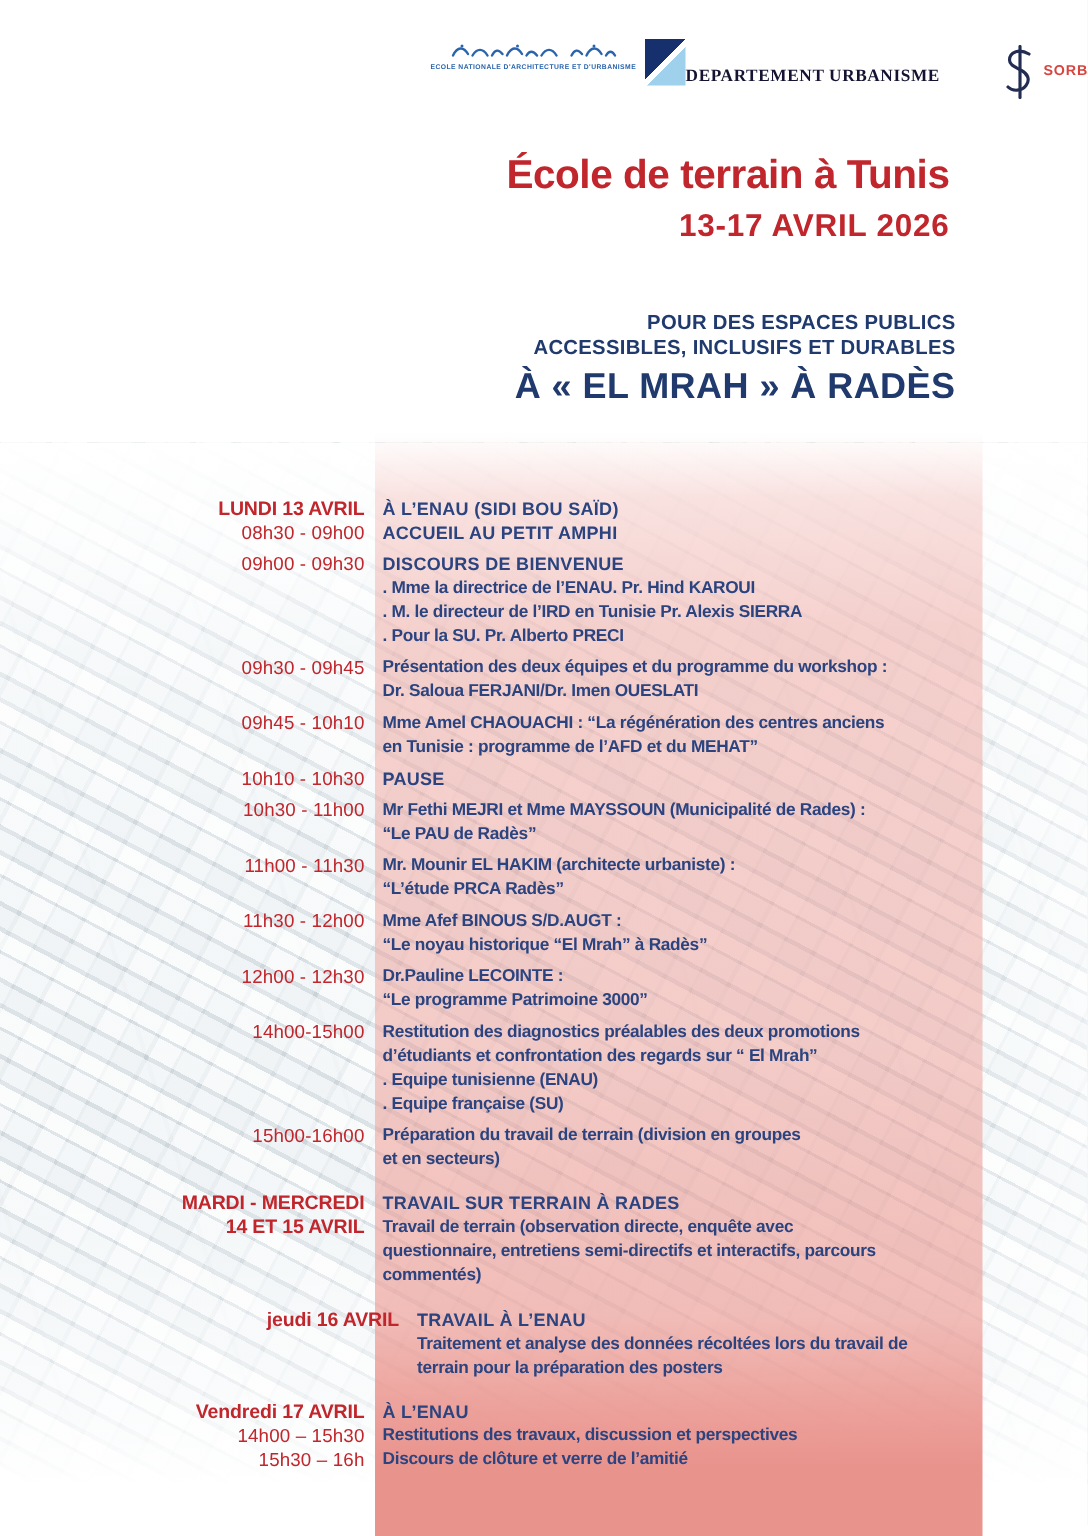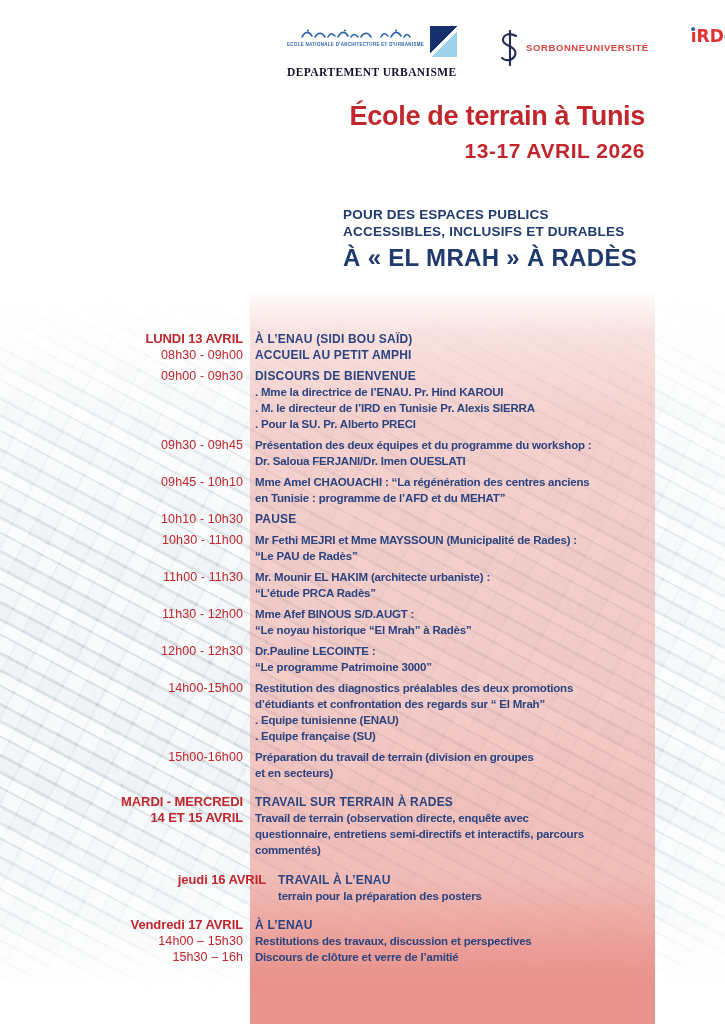--- a/index.html
+++ b/index.html
@@ -40,40 +40,40 @@
       rgba(236,152,144,.28) 45px,
       rgba(238,158,150,.46) 130px,
       rgba(238,158,150,.5) 55%,
       rgba(236,150,142,.62) 80%,
       rgba(234,147,140,.9) 660px,
       var(--band-pink) 690px, var(--band-pink) 100%);
   }
 
   
   .logos{position:absolute;left:287px;top:26px;z-index:5;display:flex;align-items:flex-start;gap:42px;}
-  .enau{display:flex;flex-direction:column;}
+  .enau{display:flex;flex-direction:row;align-items:flex-end;}
   .enau-row{display:flex;align-items:flex-start;gap:6px;}
   .enau-textstack{display:flex;flex-direction:column;align-items:center;padding-top:3px;}
   .enau-french{font-size:4.5px;letter-spacing:.3px;color:#2a64ad;white-space:nowrap;margin-top:2px;font-weight:bold;}
   .enau-sq{width:27px;height:31px;background:linear-gradient(135deg,var(--logo-navy) 47%, #ffffff 47% 56%, var(--logo-lblue) 56%);}
   .dept{font-family:"Liberation Serif",serif;font-weight:bold;font-size:11.5px;color:#141432;letter-spacing:.4px;margin-top:9px;white-space:nowrap;}
   .sorb{display:flex;align-items:center;gap:5px;margin-top:4px;}
   .sorb-text{display:flex;}
   .sorb-text span{color:var(--sorb-red);font-weight:bold;font-size:9.5px;letter-spacing:.6px;line-height:1.2;white-space:nowrap;}
   .ird{display:flex;align-items:center;margin-top:2px;}
   .ird-word{position:relative;color:var(--ird-red);font-weight:bold;font-size:17px;line-height:1;font-family:"DejaVu Sans",sans-serif;}
   .ird-word::after{content:"";position:absolute;left:0;top:-1px;width:4px;height:4px;border-radius:50%;background:var(--ird-blue);}
   .ird-sub{font-size:4px;color:var(--subtitle-blue);line-height:1.4;white-space:nowrap;}
   .ird-sub.red{color:var(--ird-red);letter-spacing:1.5px;}
 
   
-  .title{position:absolute;top:101px;right:80px;z-index:5;text-align:right;color:var(--red);}
+  .title{position:absolute;top:101px;right:92px;z-index:5;text-align:right;color:var(--red);}
   .title-main{font-size:27px;font-weight:bold;letter-spacing:-.3px;white-space:nowrap;}
   .title-dates{font-size:21px;font-weight:bold;margin-top:7px;letter-spacing:.5px;white-space:nowrap;}
-  .subtitle{position:absolute;top:206px;right:88px;z-index:5;text-align:left;color:var(--subtitle-blue);font-weight:bold;}
+  .subtitle{position:absolute;top:206px;right:88px;z-index:5;text-align:right;color:var(--subtitle-blue);font-weight:bold;}
   .sub-line{font-size:13.5px;line-height:17px;letter-spacing:.2px;white-space:nowrap;}
   .sub-big{font-size:24px;margin-top:4px;letter-spacing:.3px;white-space:nowrap;}
 
   
   .schedule{position:absolute;top:331px;left:0;width:619px;z-index:5;}
   .row{display:grid;grid-template-columns:243px 1fr;column-gap:12px;margin-bottom:5px;}
   .row:nth-child(11){margin-bottom:13px;}
   .row:nth-child(12){margin-bottom:14px;}
   .row:nth-child(13){margin-bottom:13px;margin-left:23px;}
   .cell-left{text-align:right;}
@@ -262,20 +262,21 @@
           <div class="r-body">questionnaire, entretiens semi-directifs et interactifs, parcours</div>
           <div class="r-body">commentés)</div>
         </div>
       </div>
       <div class="row">
         <div class="cell-left">
           <div class="l-day">jeudi 16 AVRIL</div>
         </div>
         <div class="cell-right">
           <div class="r-head">TRAVAIL À L’ENAU</div>
+          <div class="r-body">Traitement et analyse des données récoltées lors du travail de</div>
           <div class="r-body">terrain pour la préparation des posters</div>
         </div>
       </div>
       <div class="row">
         <div class="cell-left">
           <div class="l-day">Vendredi 17 AVRIL</div>
           <div class="l-time">14h00 – 15h30</div>
           <div class="l-time">15h30 – 16h</div>
         </div>
         <div class="cell-right">

